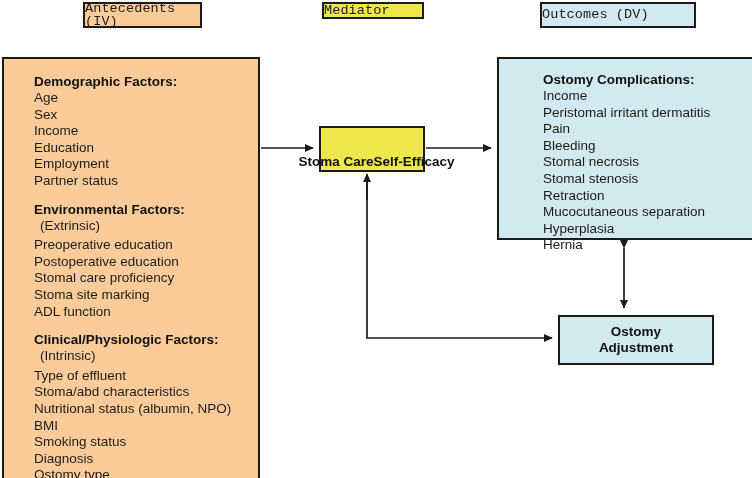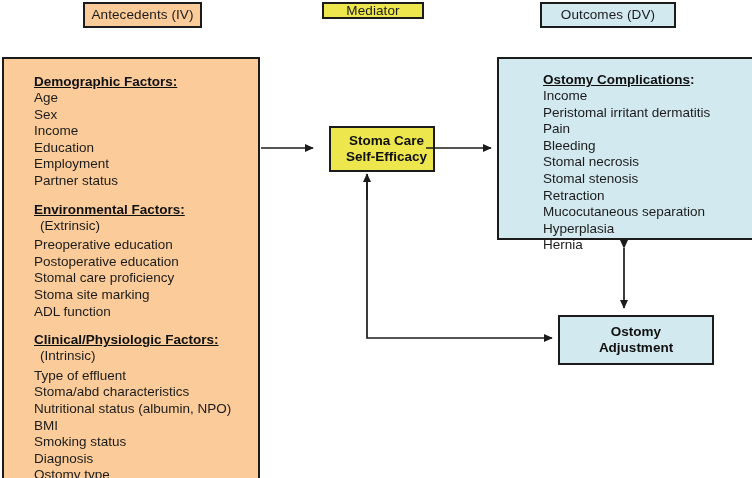--- a/index.html
+++ b/index.html
@@ -16,36 +16,36 @@
     overflow: hidden;
   }
 
   
   .hdr {
     position: absolute;
     box-sizing: border-box;
     border: 2px solid #1b1b1b;
     display: flex;
     align-items: center;
-    justify-content: center;
     font-size: 13.5px;
     color: #1b1b1b;
     letter-spacing: .1px;
     line-height: 1;
+    font-family: Liberation Mono, monospace;
   }
   #hdr-antecedents {
     left: 83px; top: 2px; width: 119px; height: 26px;
     background: #fbcc99;
   }
   #hdr-mediator {
     left: 322px; top: 2px; width: 102px; height: 17px;
     background: #ede64d;
   }
   #hdr-outcomes {
-    left: 540px; top: 2px; width: 136px; height: 26px;
+    left: 540px; top: 2px; width: 156px; height: 26px;
     background: #d2e9f0;
   }
 
   
   .panel {
     position: absolute;
     box-sizing: border-box;
     border: 2px solid #1b1b1b;
   }
 
@@ -58,46 +58,44 @@
   #panel-outcomes {
     left: 497px; top: 57px; width: 278px; height: 183px;
     background: #d2e9f0;
     padding: 12px 0 0 44px;
   }
 
   #panel-mediator {
     left: 319px; top: 126px; width: 106px; height: 46px;
     background: #ede64d;
     display: flex;
-    flex-direction: column;
-    align-items: center;
+    align-items: flex-end;
     justify-content: center;
     padding-left: 9px;
-    margin-left: 10px;
   }
 
   #panel-adjustment {
     left: 558px; top: 315px; width: 156px; height: 50px;
     background: #d2e9f0;
     display: flex;
     flex-direction: column;
     align-items: center;
     justify-content: center;
   }
 
   
   .grp-head {
     font-size: 13.5px;
     font-weight: bold;
     color: #101010;
     line-height: 17px;
     margin: 0;
     white-space: nowrap;
   }
-  .grp-head .u { text-decoration: underline; }
+  .grp-head .u { }
 
   .item {
     font-size: 13.5px;
     color: #1b1b1b;
     line-height: 16.6px;
     margin: 0;
     white-space: nowrap;
   }
   .grp-sub {
     font-size: 13.5px;

